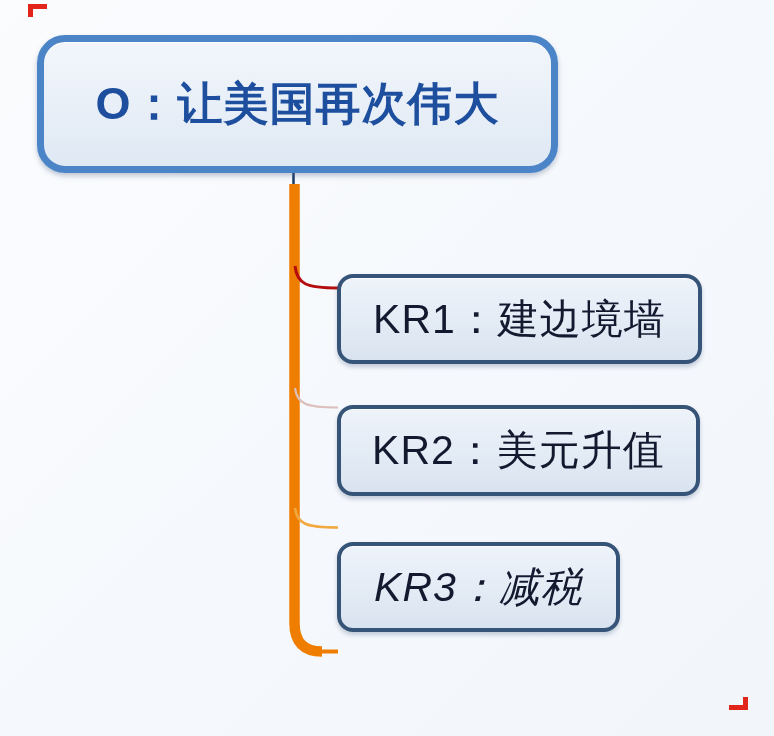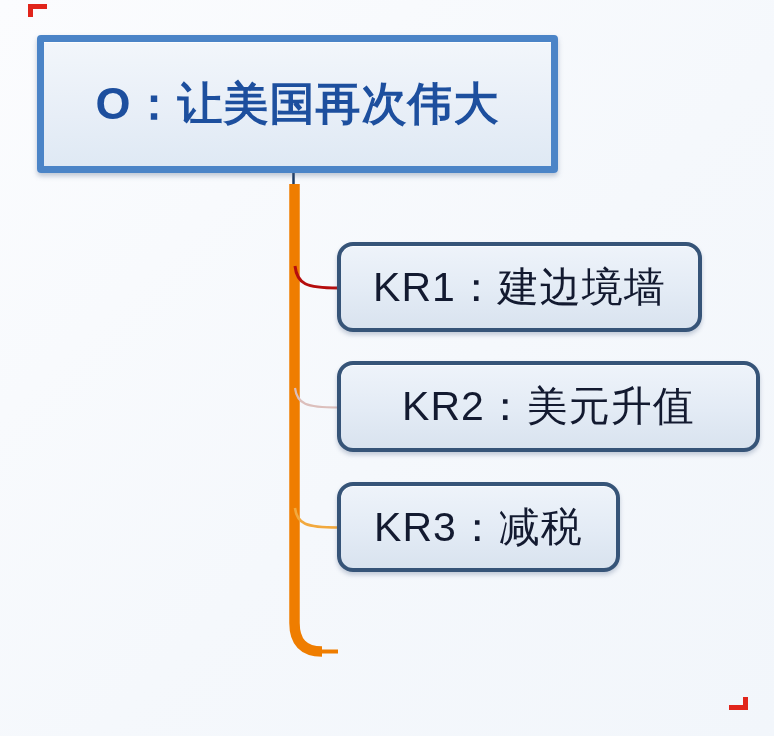--- a/index.html
+++ b/index.html
@@ -20,39 +20,40 @@
   .node{
     position:absolute;
     display:flex;align-items:center;justify-content:center;
     box-sizing:border-box;
     text-align:center;
     white-space:nowrap;
   }
   .root-node{
     left:37px;top:35px;width:521px;height:138px;
     border:7px solid #4b84c7;
-    border-radius:4px;
+    border-radius:28px;
     background:linear-gradient(180deg,#f2f6fb 0%,#e7eef7 60%,#dfe9f4 100%);
     box-shadow:0 3px 5px rgba(80,100,135,.35), inset 0 1px 0 rgba(255,255,255,.8);
     color:#1d4f9e;
     font-size:45px;font-weight:bold;
     letter-spacing:1px;
   }
   .kr-node{
     border:4px solid #365478;
     border-radius:16px;
     background:linear-gradient(180deg,#eef3fa 0%,#e3ebf5 55%,#d9e3ef 100%);
     box-shadow:0 3px 4px rgba(80,100,135,.3), inset 0 1px 0 rgba(255,255,255,.7);
     color:#131a30;
     font-size:41px;font-weight:400;
     letter-spacing:1px;
+    margin-top:32px;
   }
   .kr1{left:337px;top:242px;width:365px;height:90px;}
-  .kr2{left:337px;top:361px;width:423px;height:91px;}
-  .kr3{left:337px;top:482px;width:283px;height:90px;}
+  .kr2{left:337px;top:373px;width:363px;height:91px;}
+  .kr3{left:337px;top:510px;width:283px;height:90px;font-style:italic;}
   .kr4{left:337px;top:605px;width:395px;height:92px;}
   .corner-mark{
     position:absolute;width:19px;height:13px;
     box-sizing:border-box;
   }
   .corner-tl{
     left:28px;top:4px;
     border-top:5px solid #e1251b;
     border-left:5px solid #e1251b;
   }

